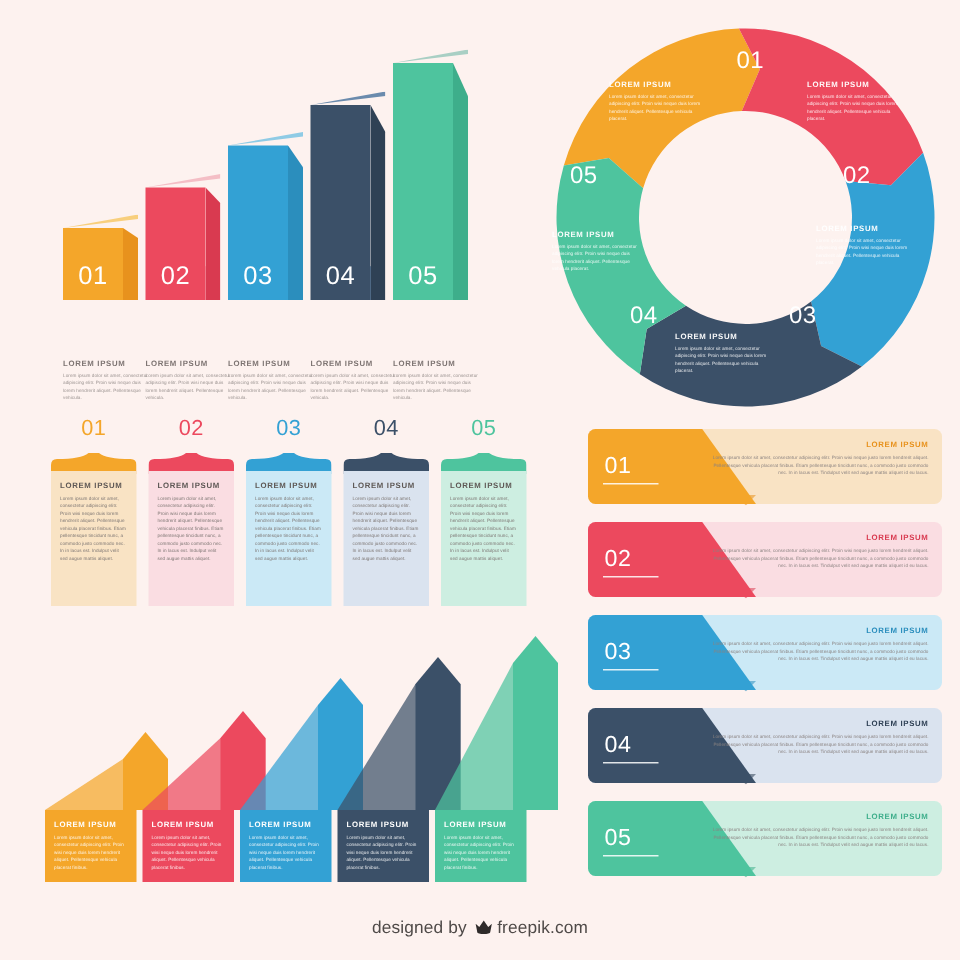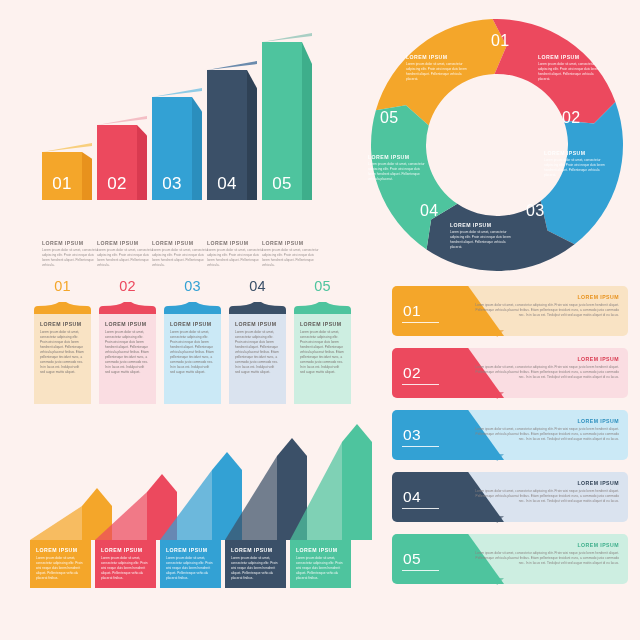--- a/index.html
+++ b/index.html
@@ -348,14 +348,23 @@
       <div class="abox" style="left: 195px; top: 128px;">
         <span class="ttl">LOREM IPSUM</span>
         <span class="body-txt">Lorem ipsum dolor sit amet, consectetur adipiscing elitr. Proin wisi neque duis lorem hendrerit aliquet. Pellentesque vehicula placerat finibus.</span>
       </div>
       <div class="abox" style="left: 260px; top: 128px;">
         <span class="ttl">LOREM IPSUM</span>
         <span class="body-txt">Lorem ipsum dolor sit amet, consectetur adipiscing elitr. Proin wisi neque duis lorem hendrerit aliquet. Pellentesque vehicula placerat finibus.</span>
       </div>
     </div>
 
+  <div id="footer">
+    <span>designed by</span>
+    <span class="crown">
+      <svg width="13" height="11" viewBox="0 0 24 20">
+        <path d="M2 7 L6.5 11 L12 3 L17.5 11 L22 7 L20 17 Q12 19.5 4 17 Z" fill="#2f2b2a"></path>
+        <ellipse cx="12" cy="17.4" rx="8" ry="2.2" fill="#2f2b2a"></ellipse>
+      </svg>
+    </span><span>freepik.com</span>
+  </div>
 
 </div>
 
 </body></html>

